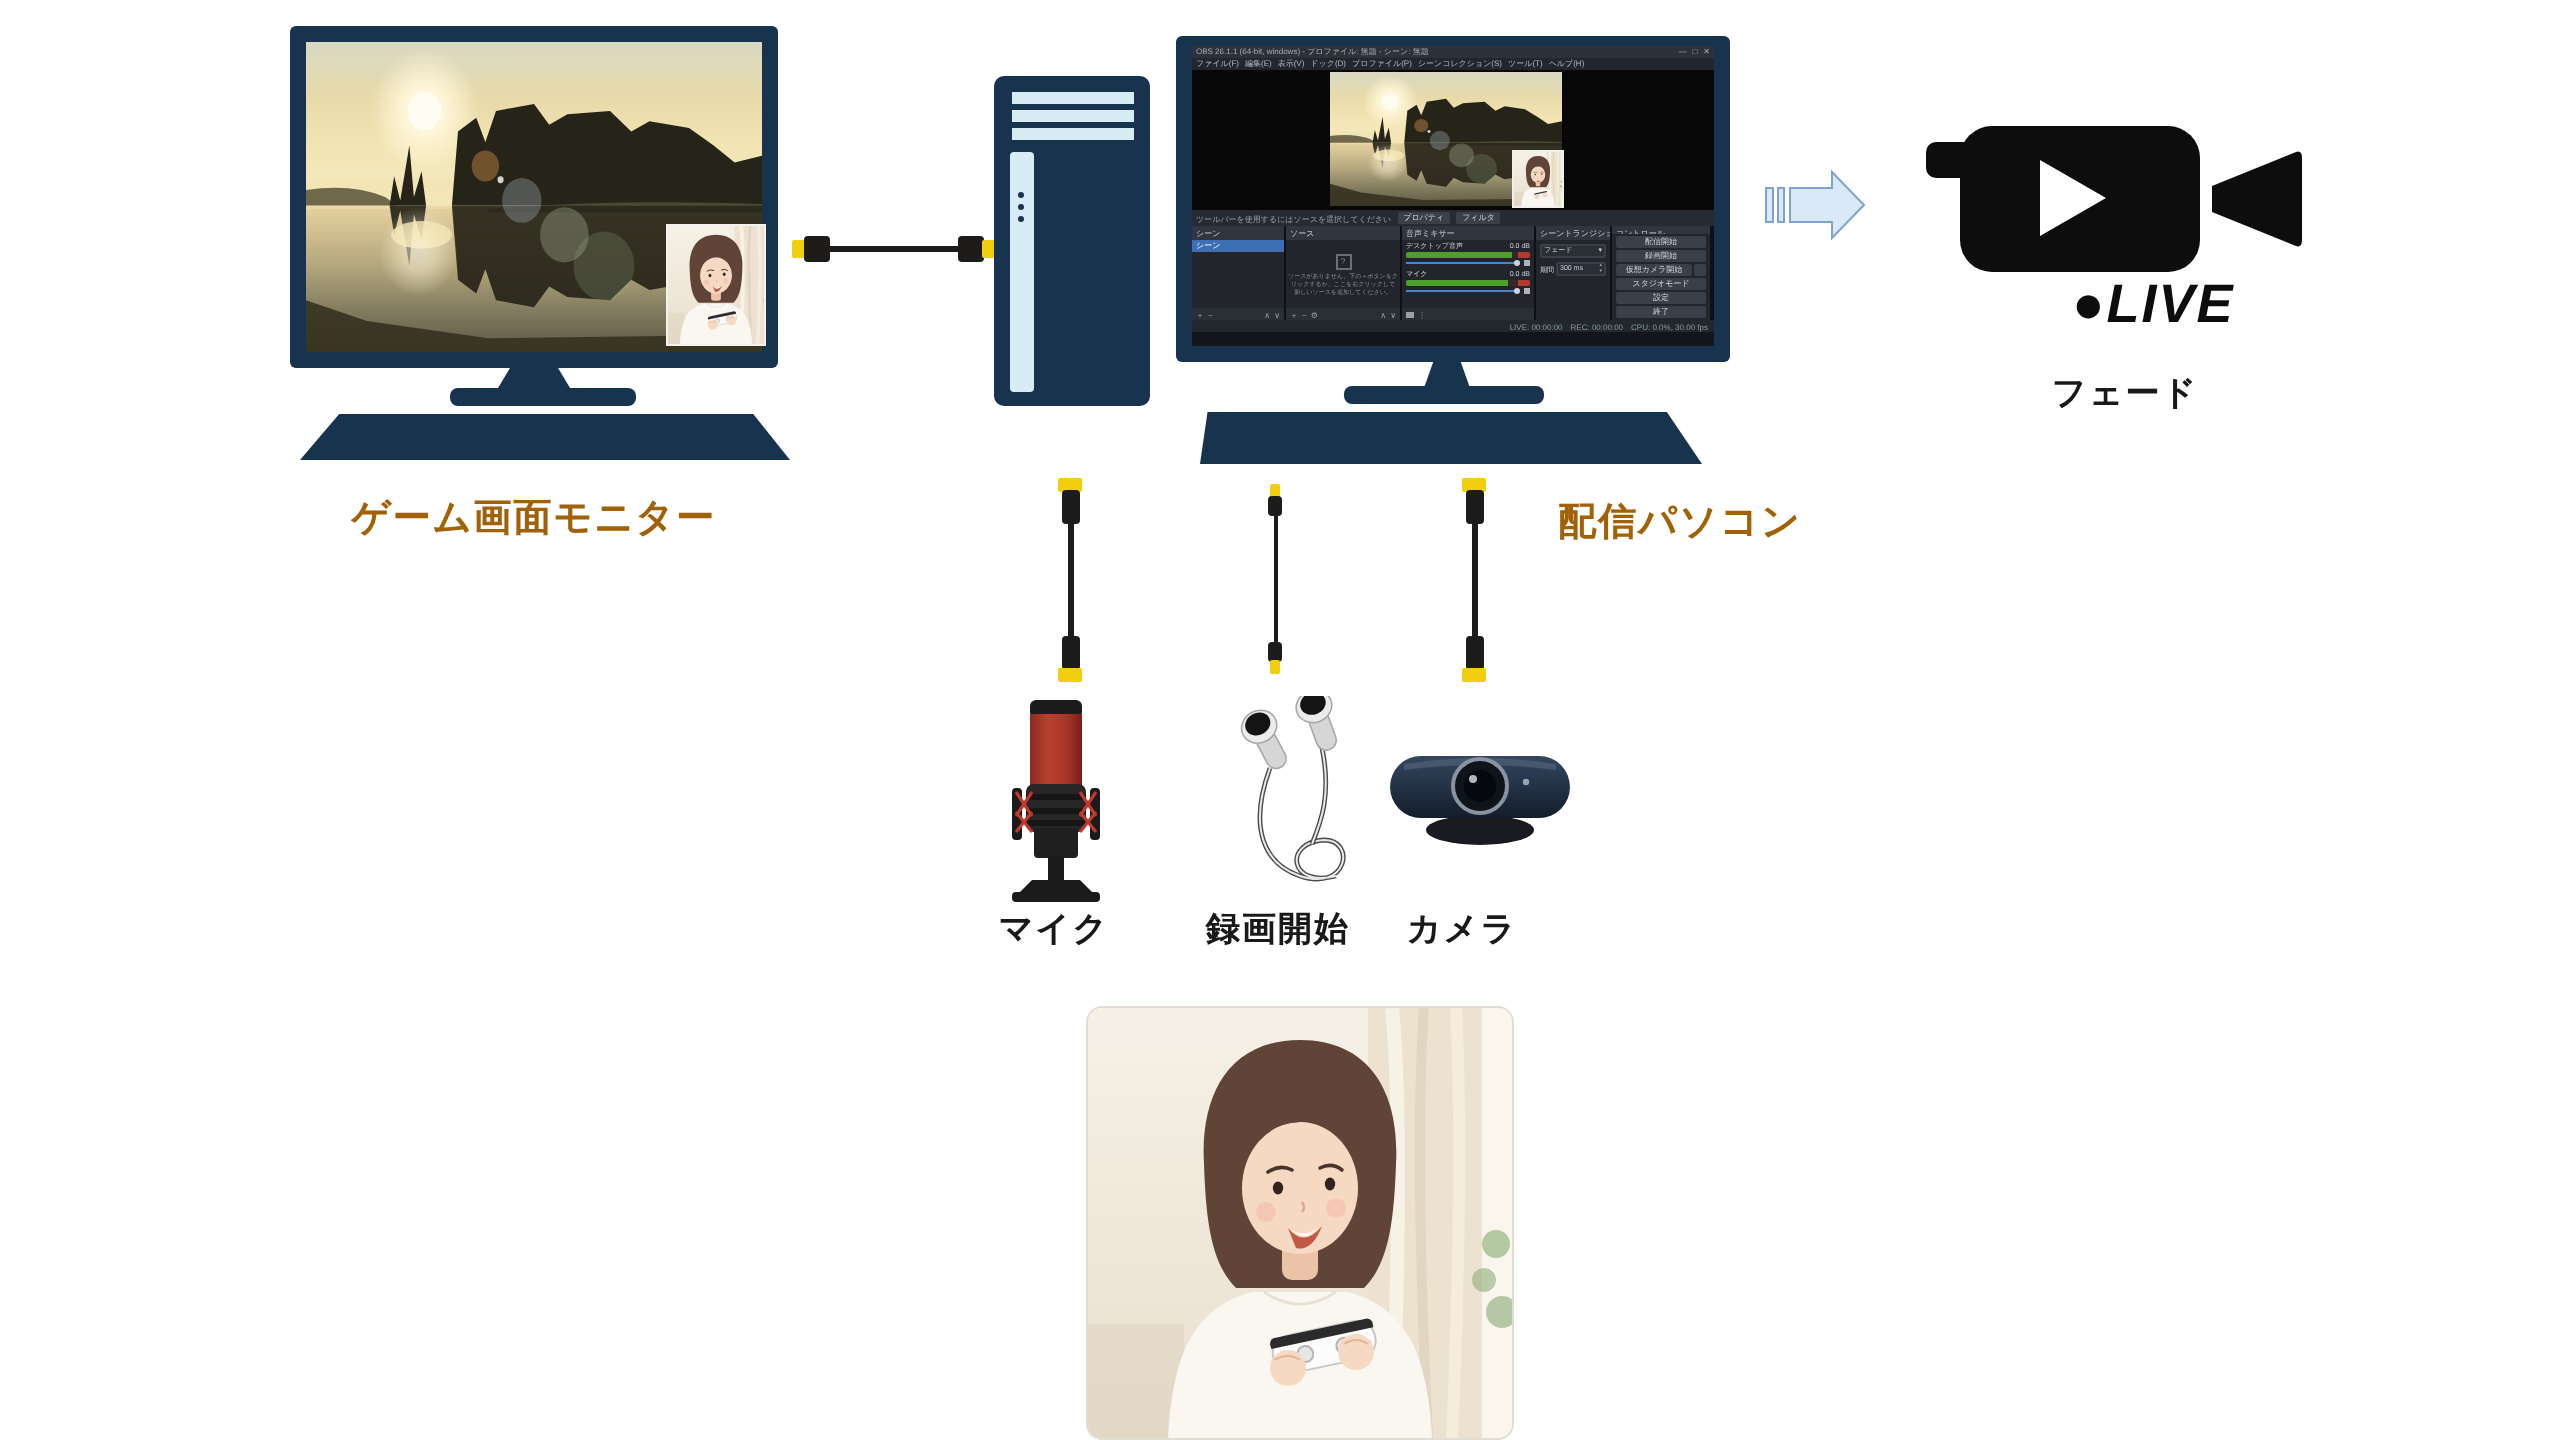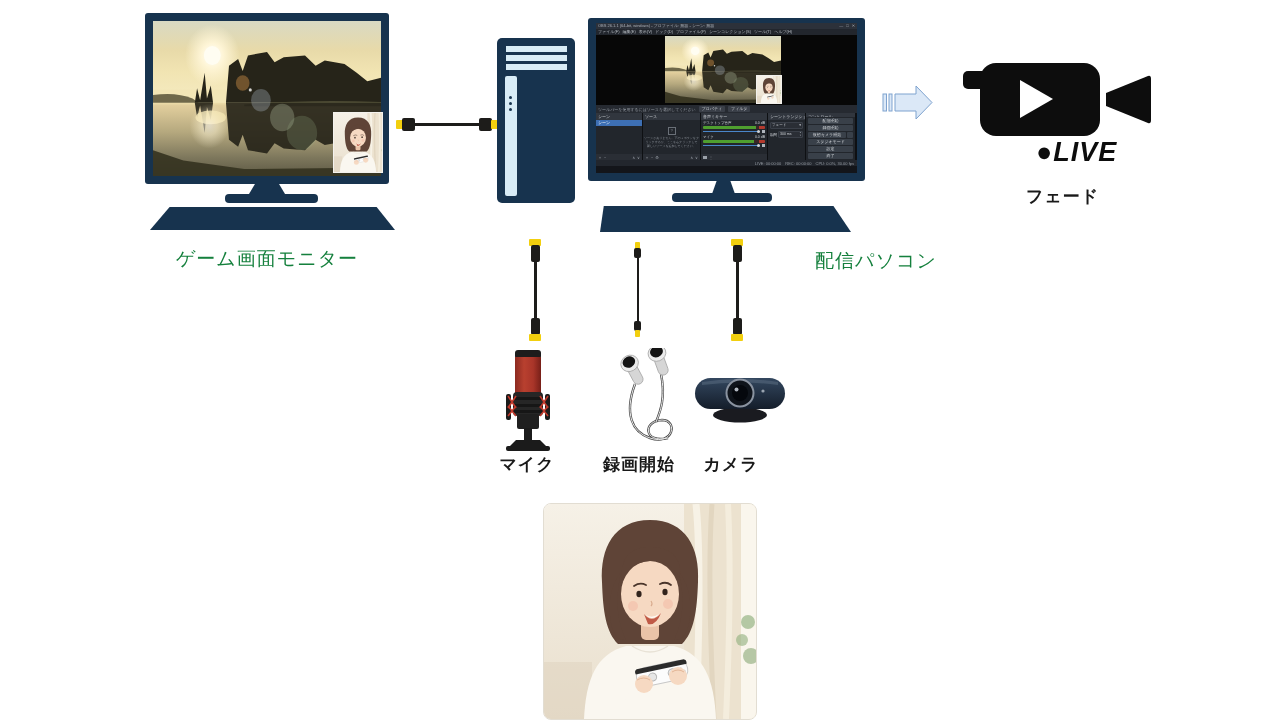--- a/index.html
+++ b/index.html
@@ -1,20 +1,20 @@
 <!DOCTYPE html>
 <html><head>
 <meta charset="utf-8">
 <style>
   html,body{margin:0;padding:0;background:#fff;}
   #stage{position:relative;width:1280px;height:720px;background:#fff;overflow:hidden;
          font-family:"Liberation Sans","DejaVu Sans",sans-serif;}
   .abs{position:absolute;}
   .navy{background:#17334e;}
-  .label{font-weight:normal;color:#15803d;text-align:center;font-size:19px;letter-spacing:1px;}
+  .label{font-weight:bold;color:#a16207;text-align:center;font-size:19px;letter-spacing:1px;}
   .label-sm{font-weight:bold;color:#191919;text-align:center;font-size:17px;letter-spacing:1px;}
   
   .tip{background:#f2cf0e;border-radius:1px;}
   .plug{background:#1d1c1a;border-radius:2px;}
   .wire{background:#1d1c1a;}
   
   .obs{position:absolute;left:596px;top:23px;width:261px;height:150px;background:#13151a;overflow:hidden;color:#c6cad1;}
   .obs-titlebar{height:6px;background:#2c313a;display:flex;align-items:center;justify-content:space-between;padding:0 2px;font-size:4px;line-height:4px;color:#aab0b8;}
   .obs-menubar{height:6px;background:#22262d;display:flex;align-items:center;gap:3px;padding:0 2px;font-size:4px;line-height:4px;color:#b6bbc2;}
   .obs-preview{height:70px;background:#070707;position:relative;}
@@ -317,21 +317,21 @@
       <div class="obs-status">
         <span>LIVE: 00:00:00</span>
         <span>REC: 00:00:00</span>
         <span>CPU: 0.0%, 30.00 fps</span>
       </div>
     </div>
 
     <div class="abs navy" style="left:712px;top:181px;width:23px;height:13px;clip-path:polygon(20% 0,80% 0,100% 100%,0 100%);"></div>
     <div class="abs navy" style="left:672px;top:193px;width:100px;height:9px;border-radius:4px;"></div>
     <div class="abs navy" style="left:600px;top:206px;width:251px;height:26px;clip-path:polygon(1.5% 0,93% 0,100% 100%,0 100%);"></div>
-    <div class="abs label" style="left:776px;top:248px;width:200px;">配信パソコン</div>
+    <div class="abs label" style="left:740px;top:248px;width:200px;">配信パソコン</div>
   </div>
 
   <svg class="abs" style="left:880px;top:80px;" width="55" height="45" viewBox="0 0 55 45">
     <rect x="3" y="14" width="3.5" height="17" fill="#dbe8f7" stroke="#7fa3cf"></rect>
     <rect x="9" y="14" width="3" height="17" fill="#dbe8f7" stroke="#7fa3cf"></rect>
     <path d="M15,14 H36 V6 L52,22.5 L36,39 V31 H15 Z" fill="#dbe8f7" stroke="#7fa3cf"></path>
   </svg>
 
   <div>
     <svg class="abs" style="left:958px;top:60px;" width="200" height="80" viewBox="0 0 200 80">

